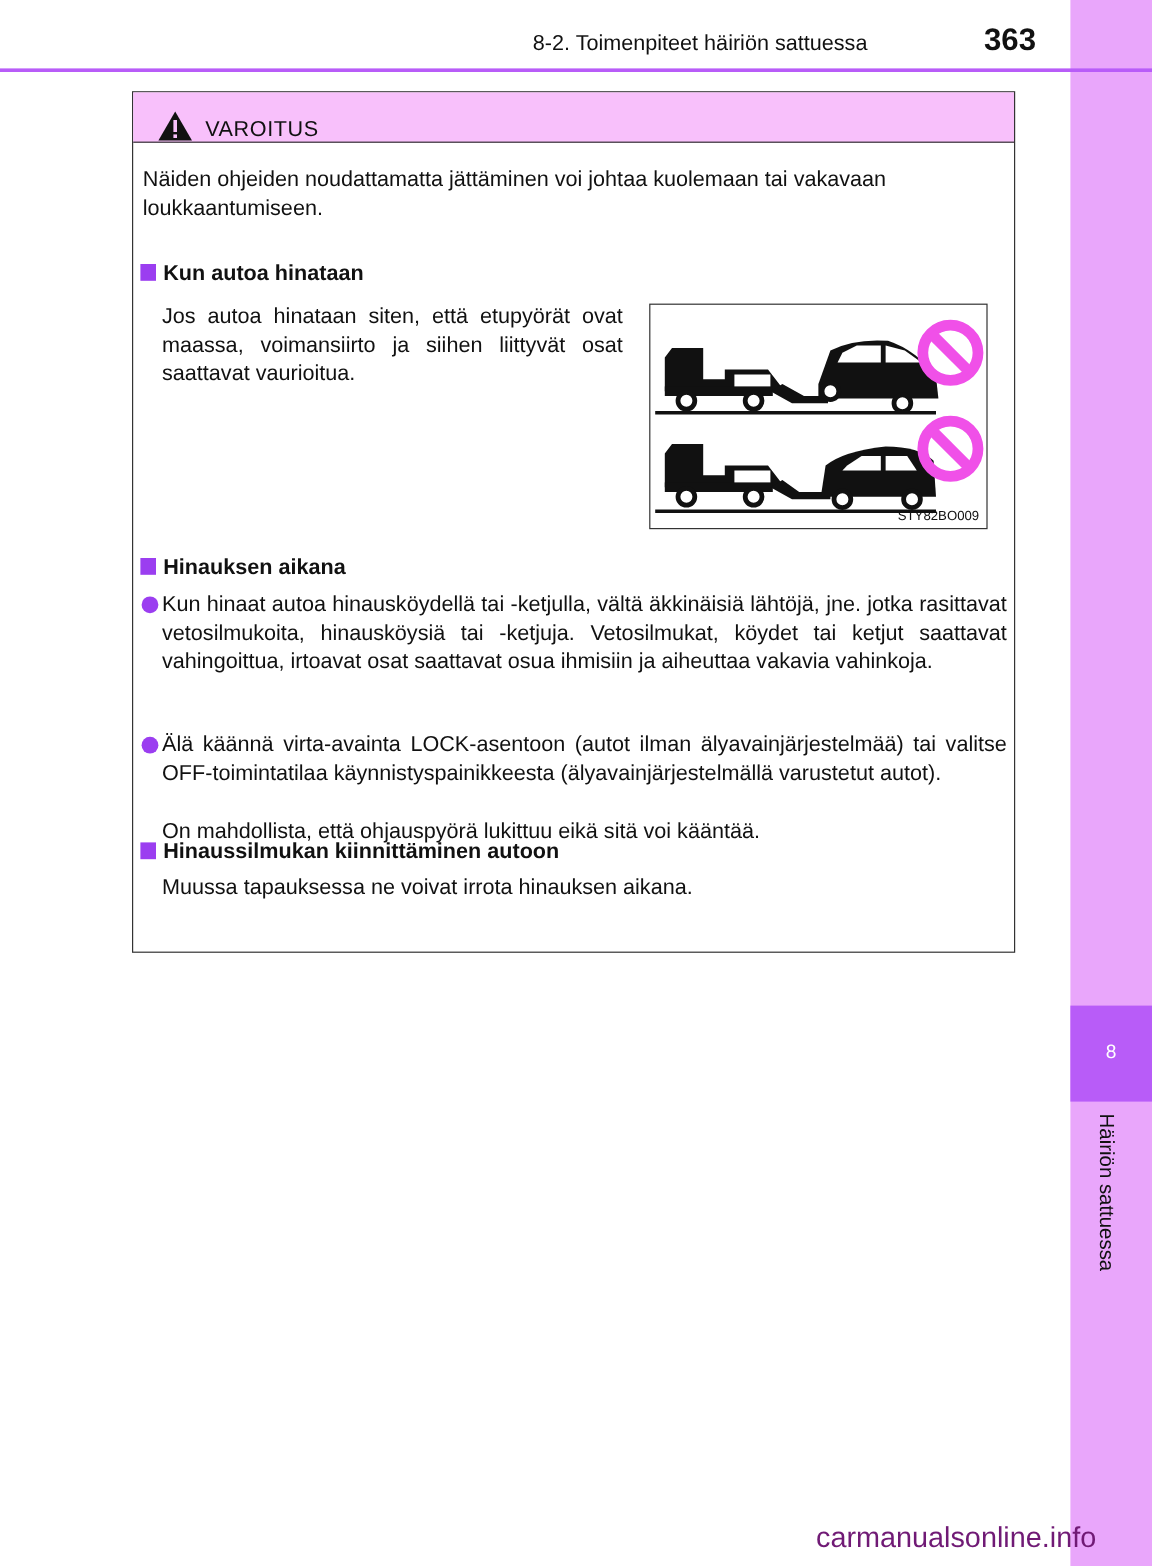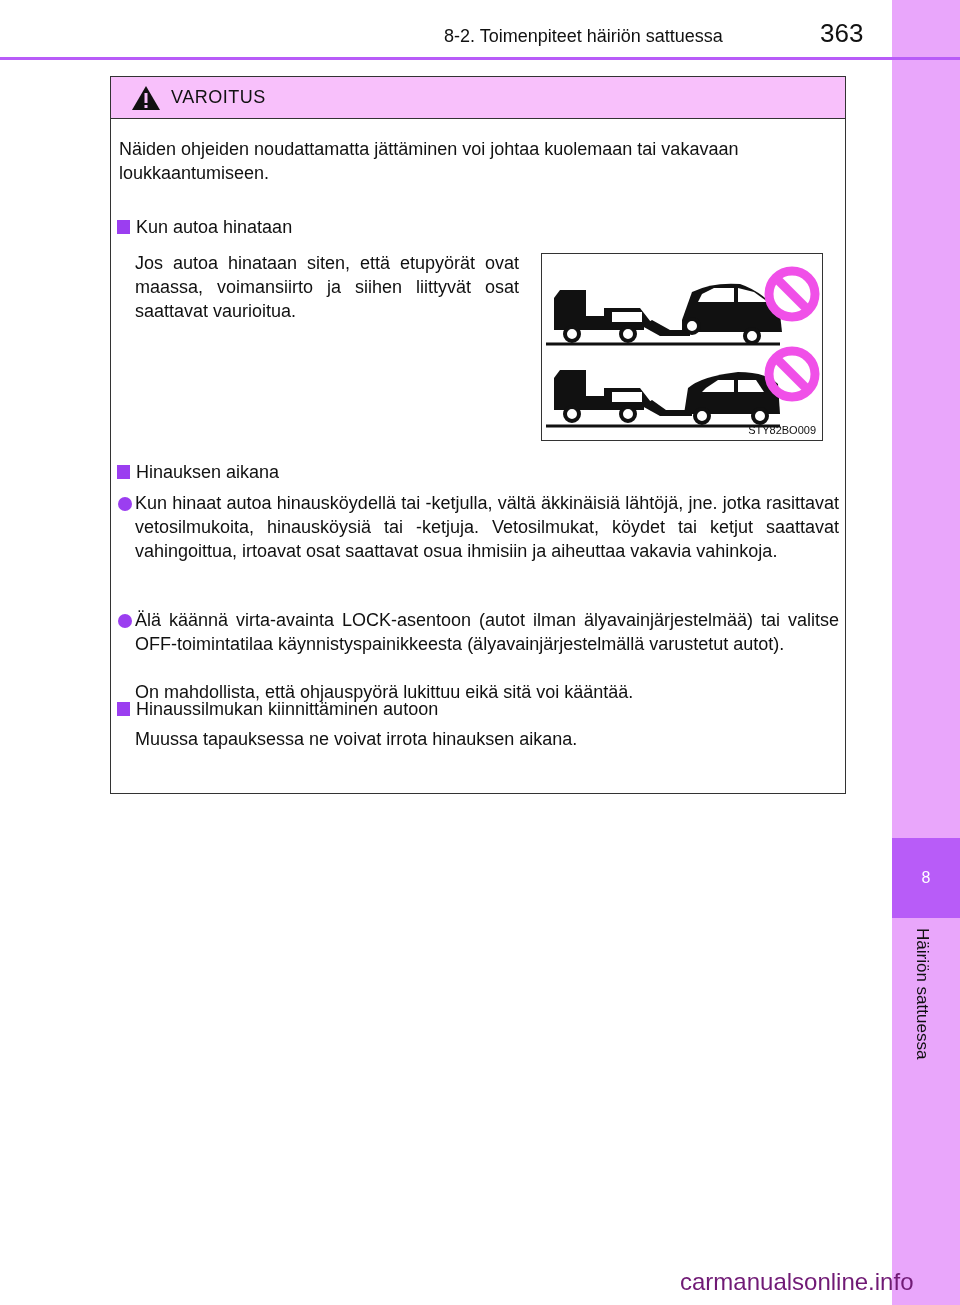--- a/index.html
+++ b/index.html
@@ -5,28 +5,28 @@
   html, body { margin: 0; padding: 0; }
   body {
     width: 960px; height: 1305px; position: relative; overflow: hidden;
     background: #ffffff; font-family: "Liberation Sans", sans-serif; color: #111;
   }
   .side-tab { position: absolute; left: 892px; top: 0; width: 68px; height: 1305px; background: #e9a6fb; }
   .side-tab-num { position: absolute; left: 892px; top: 838px; width: 68px; height: 80px; background: #b85cf8; color: #fff; font-size: 16px; display: flex; align-items: center; justify-content: center; }
   .side-tab-label { position: absolute; left: 912px; top: 928px; writing-mode: vertical-rl; font-size: 17px; color: #111; }
   .header-line { position: absolute; left: 0; top: 57px; width: 960px; height: 3px; background: #b85cf8; }
   .header-section { position: absolute; left: 444px; top: 26px; font-size: 18px; }
-  .page-number { position: absolute; left: 820px; top: 18px; font-size: 26px; font-weight: normal; }
+  .page-number { position: absolute; left: 820px; top: 18px; font-size: 26px; font-weight: bold; }
   .warning-box { position: absolute; left: 110px; top: 76px; width: 736px; height: 718px; border: 1.5px solid #333; box-sizing: border-box; }
-  .warning-header { height: 41px; background: #f8c0fb; border-bottom: 1.5px solid #333; display: flex; align-items: center; padding-left: 20px; }
+  .warning-header { height: 41px; background: #f8c0fb; border-bottom: 1.5px solid #333; display: flex; align-items: flex-end; padding-left: 20px; }
   .warning-icon { width: 30px; height: 26px; margin-right: 10px; }
   .warning-title { font-size: 18px; letter-spacing: 0.5px; }
   .p { position: absolute; font-size: 18px; line-height: 24px; }
   .intro { left: 8px; top: 60px; width: 720px; }
-  .section-h { font-weight: normal; font-size: 18px; display: flex; align-items: center; }
+  .section-h { font-weight: bold; font-size: 18px; display: flex; align-items: center; }
   .sq { width: 13px; height: 14px; background: #9b3ef0; display: inline-block; margin-right: 6px; }
   .bullet { position: absolute; width: 14px; height: 14px; border-radius: 50%; background: #9b3ef0; }
   .justify { text-align: justify; }
   .illustration { position: absolute; left: 430px; top: 176px; width: 282px; height: 188px; border: 1.5px solid #333; box-sizing: border-box; background: #fff; }
   .img-code { position: absolute; right: 6px; bottom: 4px; font-size: 11px; }
   .watermark { position: absolute; left: 680px; top: 1268px; font-size: 24px; color: #701a75; }
 </style>
 </head>
 <body>
 

